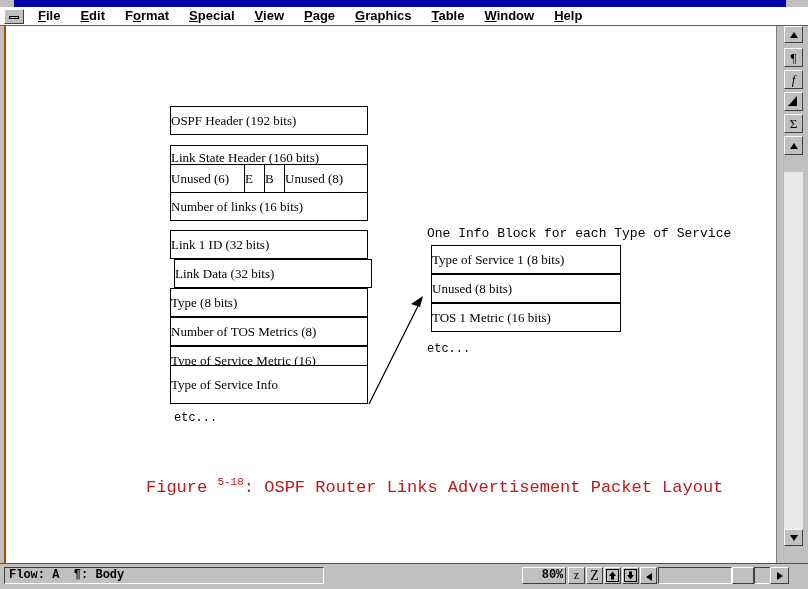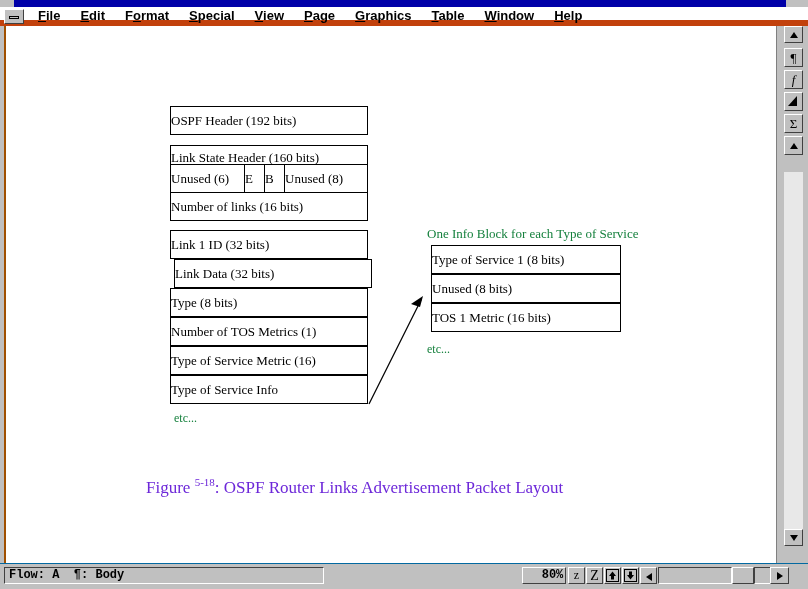--- a/index.html
+++ b/index.html
@@ -24,21 +24,21 @@
     position: absolute; left: 0; top: 0; width: 14px; height: 7px; background: #c0c0c0;
   }
   .titlestrip .tl-right {
     position: absolute; right: 0; top: 0; width: 22px; height: 7px; background: #c0c0c0;
   }
 
   
   .menubar {
     position: absolute; left: 0; top: 7px; width: 808px; height: 19px;
     background: #ffffff;
-    border-bottom: 6px solid #c2410c;
+    border-bottom: 1px solid #c2410c;
     box-sizing: border-box;
   }
   .sysmenu {
     position: absolute; left: 4px; top: 2px;
     width: 20px; height: 15px;
     background: #c0c0c0;
     border-top: 1px solid #ffffff;
     border-left: 1px solid #ffffff;
     border-right: 1px solid #404040;
     border-bottom: 1px solid #404040;
@@ -81,46 +81,46 @@
   .page {
     position: absolute; left: 6px; top: 0px;
     width: 770px; height: 537px;
     background: #ffffff;
     overflow: hidden;
   }
 
   
   .dtext {
     position: absolute;
-    font-family: Liberation Serif, serif;
+    font-family: Liberation Mono, monospace;
     font-size: 13px;
-    color: #15803d;
+    color: #000000;
     white-space: nowrap;
   }
   .dbox {
     position: absolute;
     border: 1px solid #000;
     box-sizing: border-box;
     background: #fff;
   }
   .dbox .lbl {
     position: absolute;
     left: 0; right: 0; top: 50%;
     transform: translateY(-50%);
     text-align: left;
     font-family: "Liberation Serif", serif;
     font-size: 13px;
     color: #000;
     white-space: nowrap;
   }
   .caption {
     position: absolute;
-    font-family: Liberation Serif, serif;
+    font-family: Liberation Mono, monospace;
     font-size: 17px;
-    color: #6d28d9;
+    color: #b91c1c;
     white-space: nowrap;
   }
   .caption .sup {
     font-size: 11px;
     vertical-align: super;
   }
 
   
   .vtoolbar {
     position: absolute; left: 776px; top: 26px; width: 32px; height: 537px;
@@ -282,26 +282,26 @@
       <div class="dbox" style="left:164px; top:204px; width:198px; height:29px;">
         <div class="lbl">Link 1 ID (32 bits)</div>
       </div>
       <div class="dbox" style="left:168px; top:233px; width:198px; height:29px;">
         <div class="lbl">Link Data (32 bits)</div>
       </div>
       <div class="dbox" style="left:164px; top:262px; width:198px; height:29px;">
         <div class="lbl">Type (8 bits)</div>
       </div>
       <div class="dbox" style="left:164px; top:291px; width:198px; height:29px;">
-        <div class="lbl">Number of TOS Metrics (1)</div>
+        <div class="lbl">Number of TOS Metrics (8)</div>
       </div>
       <div class="dbox" style="left:164px; top:320px; width:198px; height:29px;">
         <div class="lbl">Type of Service Metric (16)</div>
       </div>
-      <div class="dbox" style="left:164px; top:349px; width:198px; height:29px;">
+      <div class="dbox" style="left:164px; top:339px; width:198px; height:39px;">
         <div class="lbl">Type of Service Info</div>
       </div>
 
       <div class="dtext" style="left:168px; top:385px; font-size:12px;">etc...</div>
 
       <svg style="position:absolute; left:355px; top:260px; width:80px; height:125px; overflow:visible;">
         <line x1="8" y1="118" x2="60" y2="14" stroke="#000" stroke-width="1.2"></line>
         <polygon points="62,10 50,18 59,21" fill="#000"></polygon>
       </svg>
 

